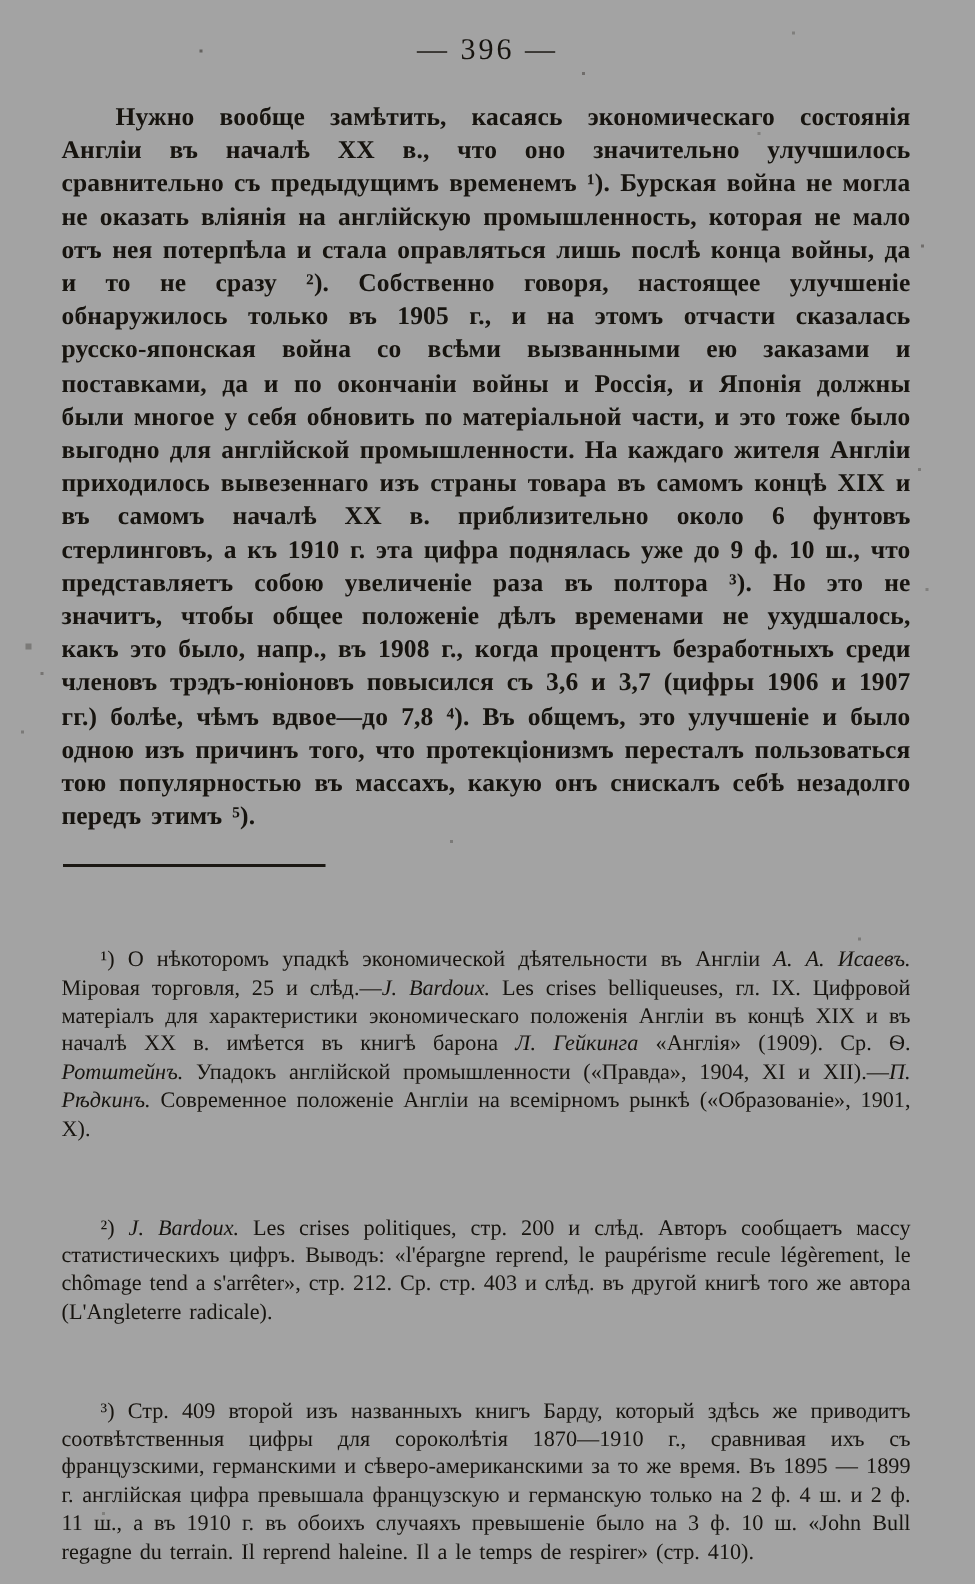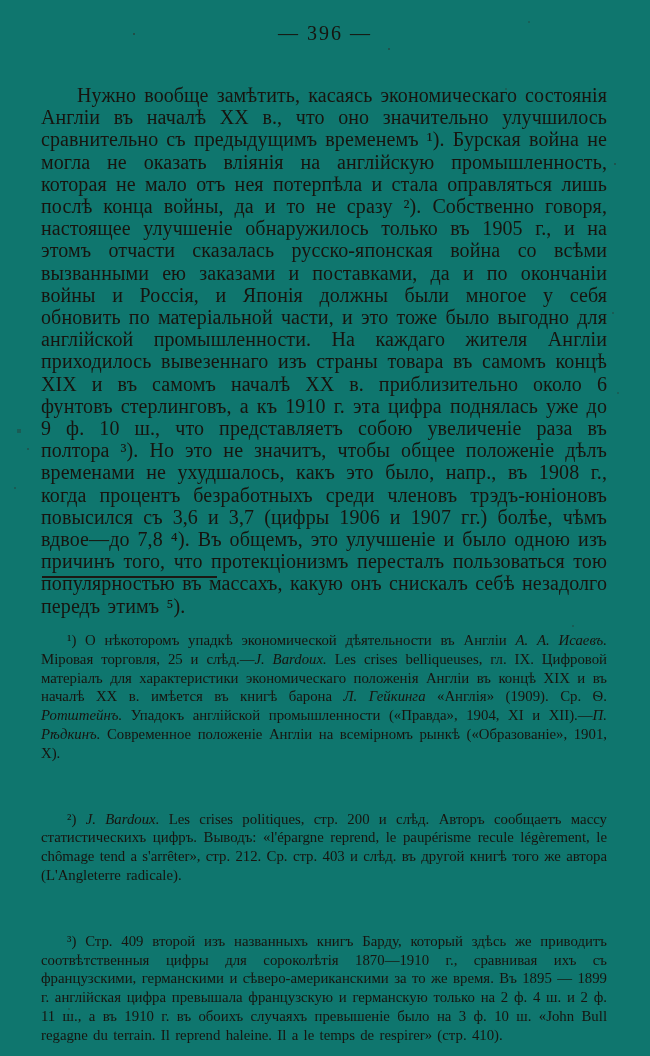--- a/index.html
+++ b/index.html
@@ -4,46 +4,47 @@
 <style>
   html, body {
     margin: 0;
     padding: 0;
     background: #e9e7e2;
   }
   .page {
     position: relative;
     width: 650px;
     height: 1056px;
-    background: #0f766e;
+    background: #a3a3a3;
     color: #17140f;
     font-family: "Liberation Serif", "DejaVu Serif", serif;
     overflow: hidden;
     margin: 0 auto;
   }
   .pageno {
     position: absolute;
     top: 22px;
     left: 0;
     right: 0;
     text-align: center;
     font-size: 20px;
     letter-spacing: 2px;
     white-space: pre;
   }
   .main {
     position: absolute;
-    top: 84px;
+    top: 67px;
     left: 41px;
     width: 566px;
-    font-size: 20px;
+    font-size: 17px;
     line-height: 22.2px;
     text-align: justify;
     word-spacing: 2.2px;
     letter-spacing: 0.1px;
+    font-weight: bold;
   }
   .main p {
     margin: 0;
     text-indent: 36px;
   }
   .fnrule {
     position: absolute;
     top: 576px;
     left: 42px;
     width: 175px;

